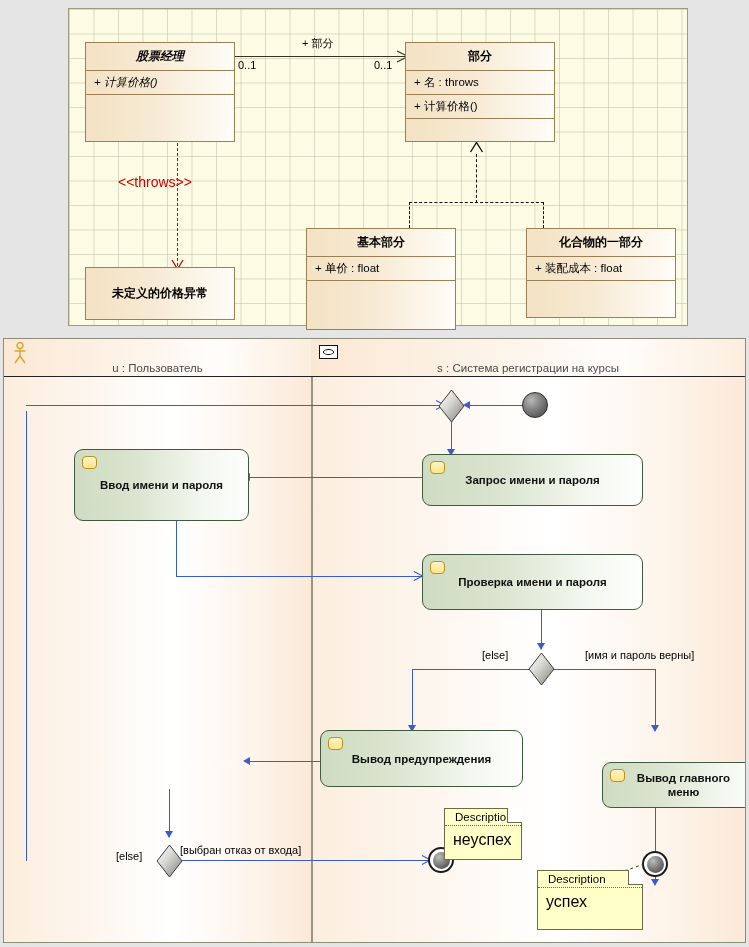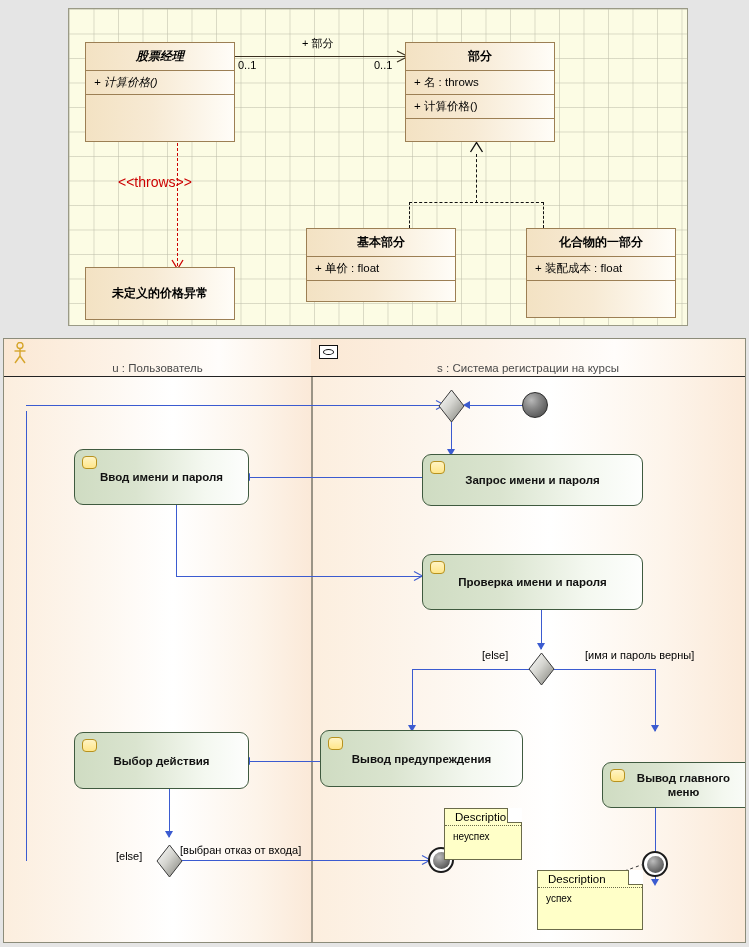--- a/index.html
+++ b/index.html
@@ -262,21 +262,21 @@
     box-sizing: border-box;
   }
   .note-title {
     font-size: 11.5px;
     color: #000;
     padding: 2px 18px 2px 10px;
     border-bottom: 1px dotted #6b6b4a;
     white-space: nowrap;
   }
   .note-body {
-    font-size: 10px;
+    font-size: 16px;
     color: #000;
     padding: 5px 6px 4px 8px;
     white-space: nowrap;
   }
   .note-link { position: absolute; }
 </style>
 </head>
 <body>
 
 <div id="root">
@@ -315,21 +315,21 @@
 
     <div class="cls-box" style="left:336px; top:33px; width:150px; height:100px;">
       <div class="cls-name">部分</div>
       <div class="cls-sep"></div>
       <div class="cls-row">+ 名 : throws</div>
       <div class="cls-sep"></div>
       <div class="cls-row">+ 计算价格()</div>
       <div class="cls-sep cls-empty" style="height:20px;"></div>
     </div>
 
-    <div class="cls-box" style="left:237px; top:219px; width:150px; height:74px;">
+    <div class="cls-box" style="left:237px; top:219px; width:150px; height:102px;">
       <div class="cls-name">基本部分</div>
       <div class="cls-sep"></div>
       <div class="cls-row">+ 单价 : float</div>
       <div class="cls-sep cls-empty" style="height:34px;"></div>
     </div>
 
     <div class="cls-box" style="left:457px; top:219px; width:150px; height:90px;">
       <div class="cls-name">化合物的一部分</div>
       <div class="cls-sep"></div>
       <div class="cls-row">+ 装配成本 : float</div>
@@ -419,40 +419,36 @@
         </linearGradient>
       </defs>
       <polygon points="13.5,1 26,17 13.5,33 1,17" fill="url(#dg1)" stroke="#3a3a3a" stroke-width="1"></polygon>
     </svg>
 
     <div class="act-box" style="left:418px; top:115px; width:221px; height:52px;">
       <div class="act-badge"></div>
       <div class="act-label">Запрос имени и пароля</div>
     </div>
 
-    <div class="act-box" style="left:70px; top:110px; width:175px; height:56px;">
+    <div class="act-box" style="left:70px; top:110px; width:175px; height:72px;">
       <div class="act-badge"></div>
       <div class="act-label">Ввод имени и пароля</div>
     </div>
 
     <div class="act-box" style="left:418px; top:215px; width:221px; height:56px;">
       <div class="act-badge"></div>
       <div class="act-label">Проверка имени и пароля</div>
     </div>
 
     <svg class="diamond-svg" style="left:524px; top:313px;" width="27" height="34">
       <polygon points="13.5,1 26,17 13.5,33 1,17" fill="url(#dg1)" stroke="#3a3a3a" stroke-width="1"></polygon>
     </svg>
     <div class="guard" style="left:478px; top:310px;">[else]</div>
     <div class="guard" style="left:581px; top:310px;">[имя и пароль верны]</div>
 
-    <div class="act-box" style="left:70px; top:393px; width:175px; height:57px;">
-      <div class="act-badge"></div>
-      <div class="act-label">Выбор действия</div>
-    </div>
 
     <div class="act-box" style="left:316px; top:391px; width:203px; height:57px;">
       <div class="act-badge"></div>
       <div class="act-label">Вывод предупреждения</div>
     </div>
 
     <div class="act-box" style="left:598px; top:391px; width:163px; height:46px;margin-top:32px;">
       <div class="act-badge"></div>
       <div class="act-label">Вывод главного
 меню</div>

